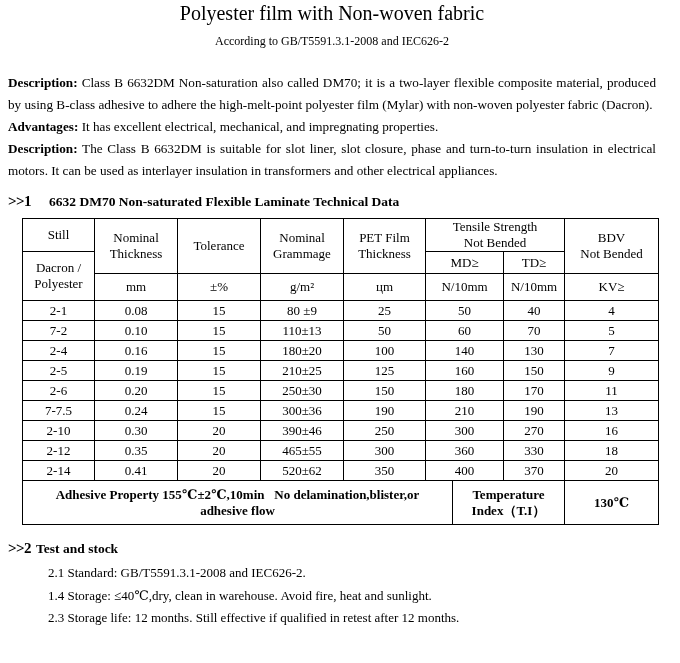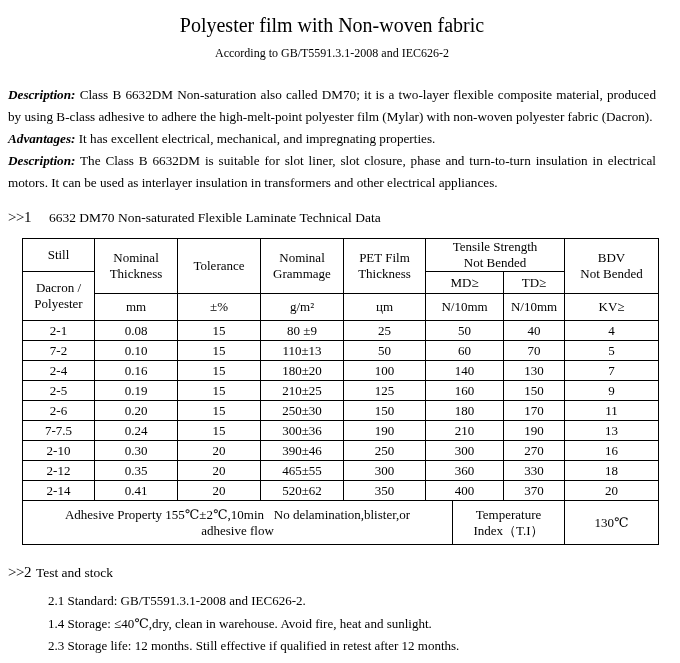--- a/index.html
+++ b/index.html
@@ -1,44 +1,44 @@
 <!DOCTYPE html>
 <html><head>
 <meta charset="utf-8">
 <style>
   html,body { margin:0; padding:0; background:#fff; }
   .page {
     position:relative; width:680px; height:663px; background:#ffffff;
     font-family:"Liberation Serif","DejaVu Serif",serif; color:#000;
-    overflow:hidden; box-sizing:border-box; padding-top:12px;
+    overflow:hidden; box-sizing:border-box; 
   }
   .content { padding:0 24px 0 8px; }
   .doc-title { font-size:20px; line-height:26px; font-weight:normal; text-align:center; margin:0; }
   .doc-subtitle { font-size:12px; line-height:18px; text-align:center; margin-top:6px; }
   .paras { margin-top:22px; }
   .para { font-size:13.2px; line-height:22px; text-align:justify; margin:0; }
-  .para b { font-weight:bold;font-style:italic; }
-  .sec-heading { margin-top:9px; font-size:13.5px; font-weight:normal; line-height:28px; }
+  .para b { font-weight:bold; }
+  .sec-heading { margin-top:9px; font-size:13.5px; font-weight:bold; line-height:20px; }
   .sec-prefix { font-size:15px; letter-spacing:-0.5px; }
   .sec-gap-wide { display:inline-block; width:18px; }
   .sec-gap-narrow { display:inline-block; width:5px; }
   table.tech {
     border-collapse:collapse; table-layout:fixed; width:636px;
     margin-left:14px; margin-top:6px;
   }
   table.tech td {
     border:1px solid #000; text-align:center; vertical-align:middle;
     padding:0 2px; font-size:13px; line-height:16px; overflow:hidden;
   }
   tr.hrow1 { height:32px; }
   tr.hrow2 { height:22px; }
   tr.hrow3 { height:27px; }
   tr.drow { height:20px; }
   tr.drow td { line-height:18px; }
-  tr.frow { height:44px; }
+  tr.frow { height:44px;font-weight:bold; }
   .cell-line { display:block; }
   .prewrap { white-space:pre-wrap; }
   .sec2-items { margin-top:3px; padding-left:40px; }
   .sec2-item { font-size:13px; line-height:22.5px; }
 </style>
 </head>
 <body>
 
 <div class="page">
   <div class="content">

